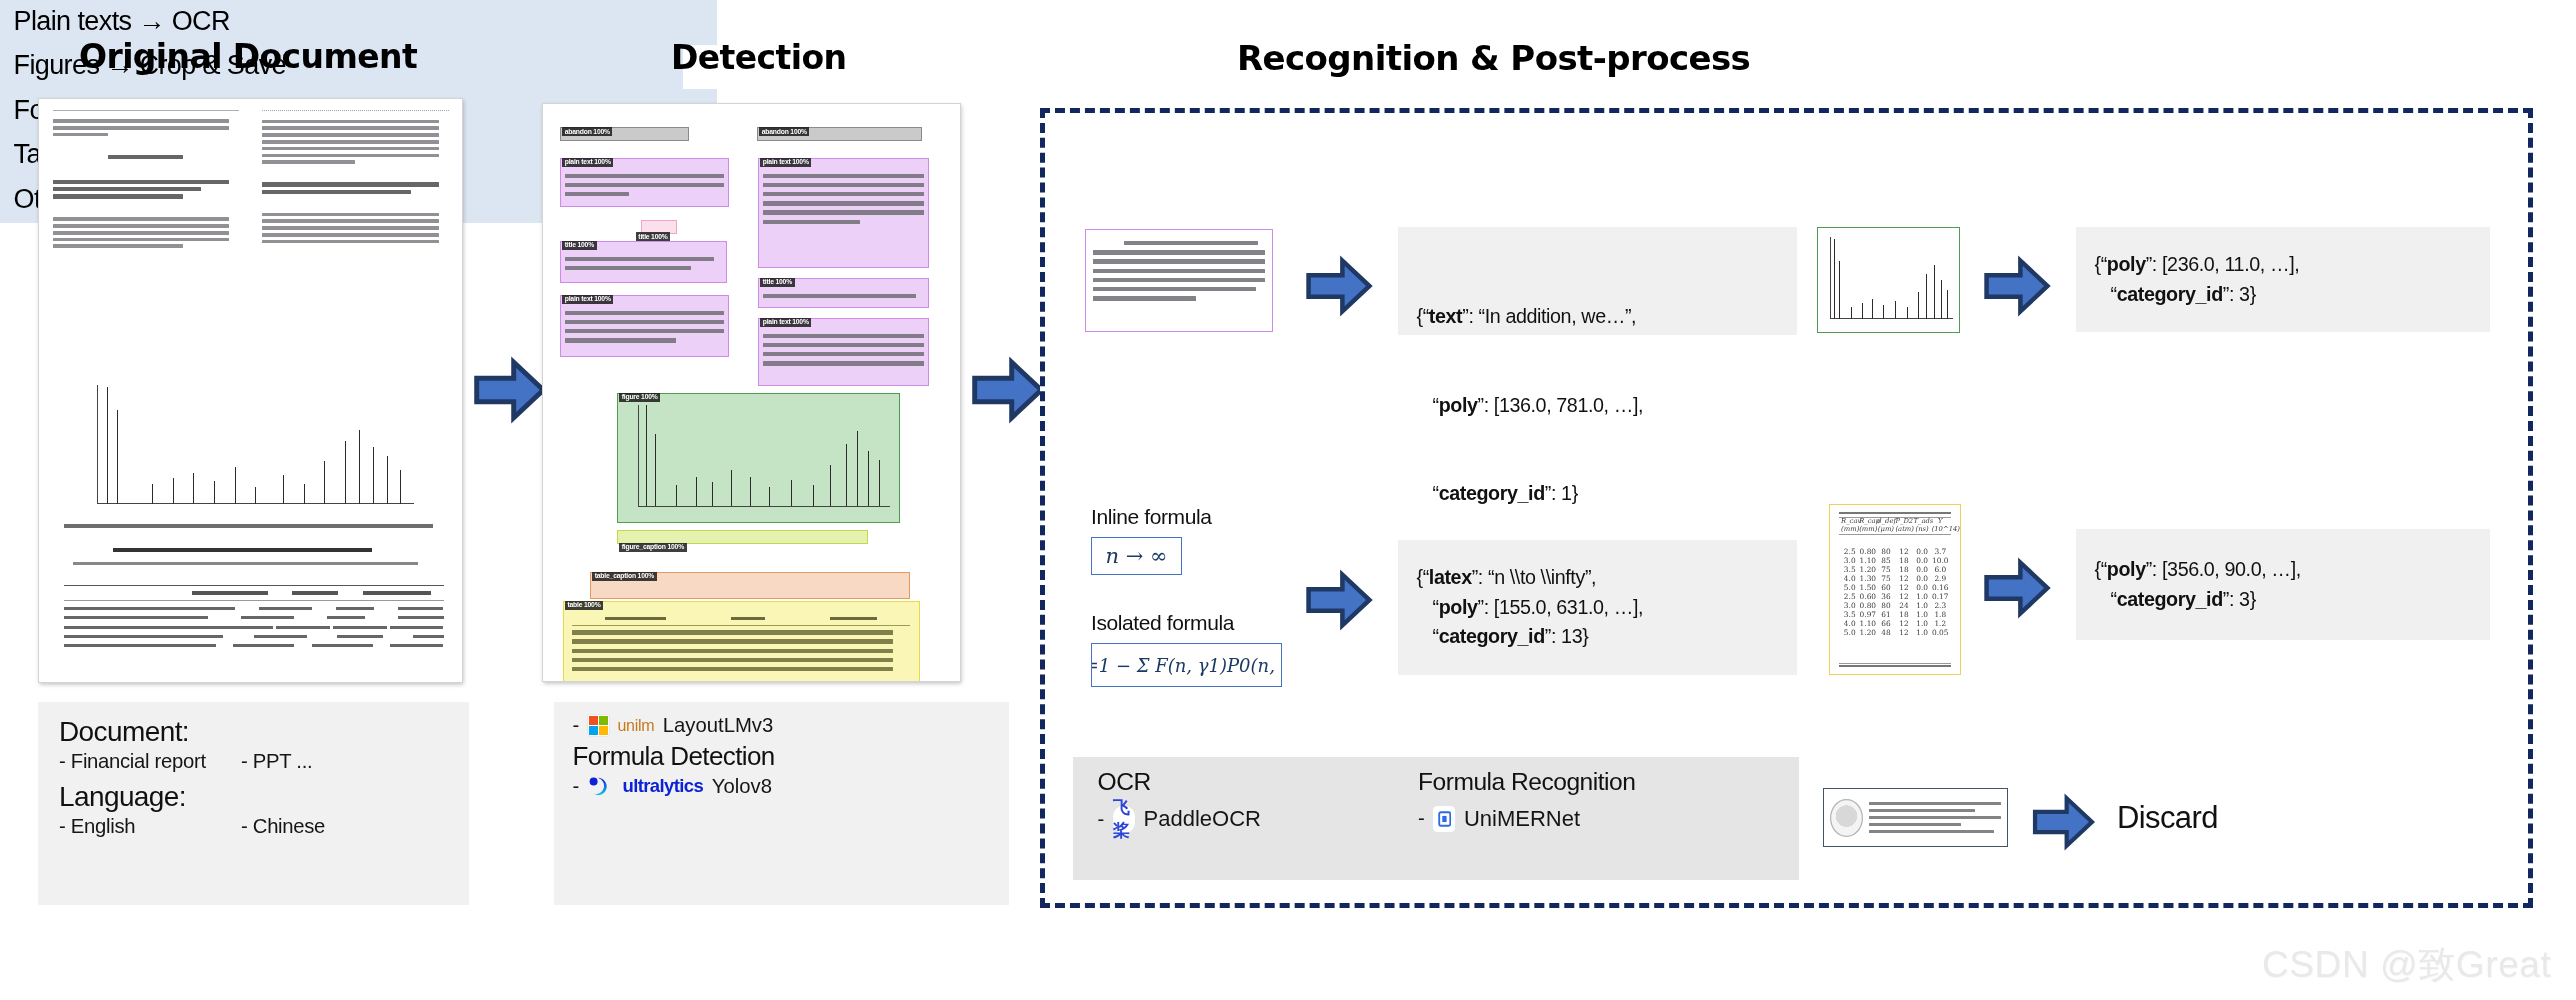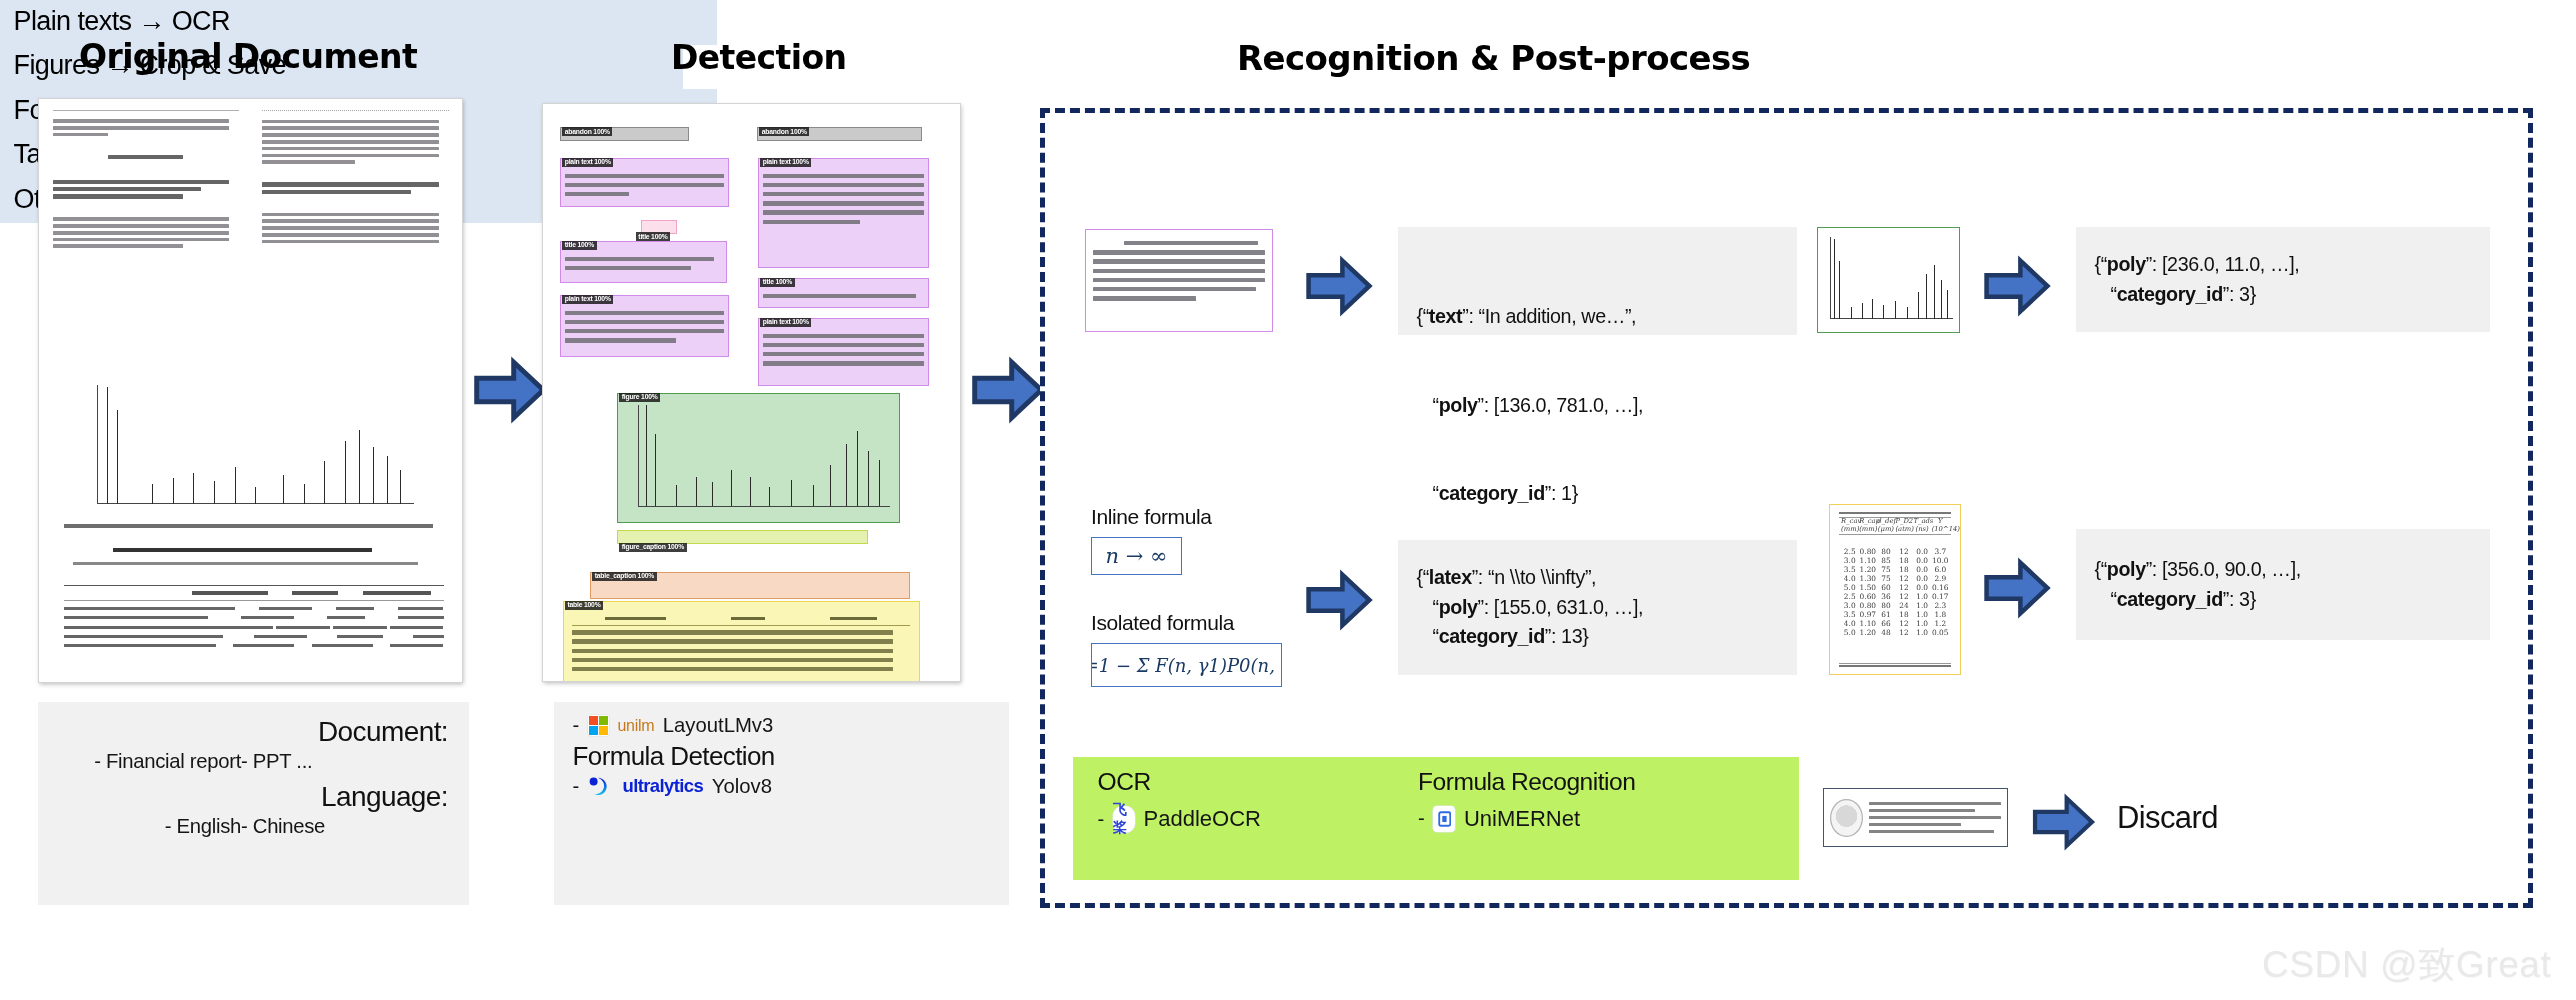--- a/index.html
+++ b/index.html
@@ -73,21 +73,21 @@
   .chromo { position: absolute; background: transparent; }
   .chromo .axis-x { position:absolute; left:6%; right:2%; bottom:10%; height:0.6px; background:#444; }
   .chromo .axis-y { position:absolute; left:6%; top:6%; bottom:10%; width:0.6px; background:#444; }
   .spike { position:absolute; bottom:10%; width:0.6px; background:#2b2b2b; }
 
   
   .info-card {
     position: absolute;
     background: #f1f1f1;
   }
-  #card-document { left: 38px; top: 702px; width: 431px; height: 203px; padding: 13.5px 21px; text-align: right; }
+  #card-document { left: 38px; top: 702px; width: 431px; height: 203px; padding: 13.5px 21px; }
   #card-detection { left: 554px; top: 702px; width: 455px; height: 203px; padding: 9.8px 18.5px; }
 
   .info-h {
     font-size: 28px; color: #111; font-weight: normal;
     font-family: "Liberation Sans", sans-serif;
     line-height: 1.15; letter-spacing: -0.6px;
   }
   .info-row { display: flex; font-size: 20.3px; color: #151515; line-height: 1.35; letter-spacing:-0.3px;}
   .info-row > span:first-child { width: 182px; flex: 0 0 182px; }
 
@@ -101,21 +101,21 @@
   .ms-logo i:nth-child(2){ background:#7fba00; }
   .ms-logo i:nth-child(3){ background:#00a4ef; }
   .ms-logo i:nth-child(4){ background:#ffb900; }
   .unilm-word { color:#c77a1d; font-size:16px; letter-spacing:-0.3px; }
 
   
   .ul-logo { width:26px; height:19.7px; position:relative; }
   .ul-word { color:#0b23d6; font-weight:bold; font-size:18.5px; letter-spacing:-0.6px; }
 
   
-  .pdl-logo { width:22px; height:27px; background:#fff; border-radius:10px; box-shadow:0 0 0 0.6px #e3e3e3; display:flex; align-items:center; justify-content:center; color:#2b45d8; font-weight:bold; font-size:14px; font-family:"DejaVu Sans", sans-serif;}
+  .pdl-logo { width:22px; height:27px; background:#fff; border-radius:10px; box-shadow:0 0 0 0.6px #e3e3e3; display:flex; align-items:center; justify-content:center; color:#2b45d8; font-weight:bold; font-size:17px; font-family:"DejaVu Sans", sans-serif;}
   .uni-logo { width:22px; height:26px; background:#fff; border-radius:4.3px; box-shadow:0 0 0 0.6px #dfe6f5; display:flex;align-items:center;justify-content:center;}
 
   
   .big-arrow { position: absolute; }
 
   
   #recog-frame {
     position: absolute; left: 1040px; top: 108px;
     width: 1493px; height: 800px;
     border: 5.5px dashed #12275e;
@@ -170,21 +170,21 @@
   .hdr-crop-body { position:absolute; inset:4.9px 6.2px; display:flex; gap:6.2px; align-items:center; }
   .hdr-seal { width:33px; height:38px; border-radius:50%; background:
       radial-gradient(circle at 50% 45%, #d8d8d8 0 40%, #f4f4f4 41% 100%);
       box-shadow: inset 0 0 0 1.2px #b3b3b3; flex:0 0 33px;}
   .hdr-lines { flex:1; }
   .hdr-lines .ln { height:3.1px; margin:3.7px 0; background:#6e6e6e; opacity:.85;}
 
   
   #model-strip {
     position:absolute; left:1073px; top:757px; width:726px; height:123px;
-    background:#bef264; padding: 11px 38px;
+    background:#e5e5e5; padding: 11px 38px;
   }
   .model-col { position:absolute; top:11px; }
   .model-title { font-size: 24.6px; color:#111; letter-spacing:-0.5px; }
 
   .discard-word { font-size: 31px; color:#111; letter-spacing:-0.6px; }
 
   
   #watermark {
     position:absolute; right: 24.6px; bottom: 11px;
     font-size: 37px; color:#e9e9e9; letter-spacing: 0.6px;

